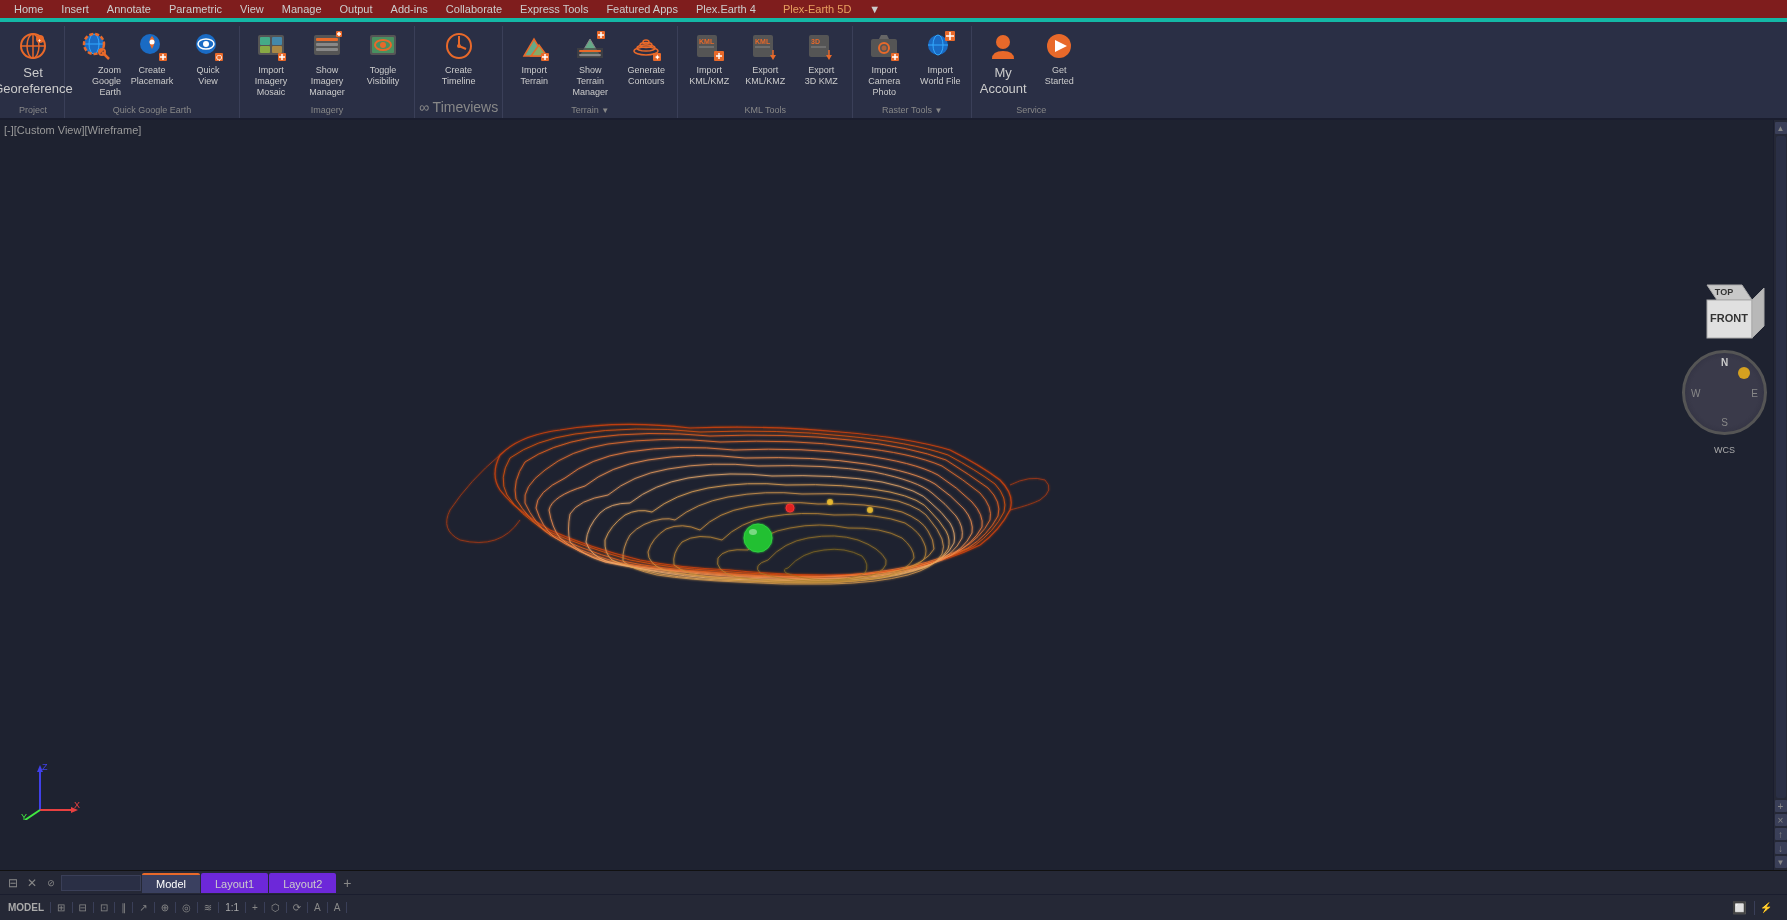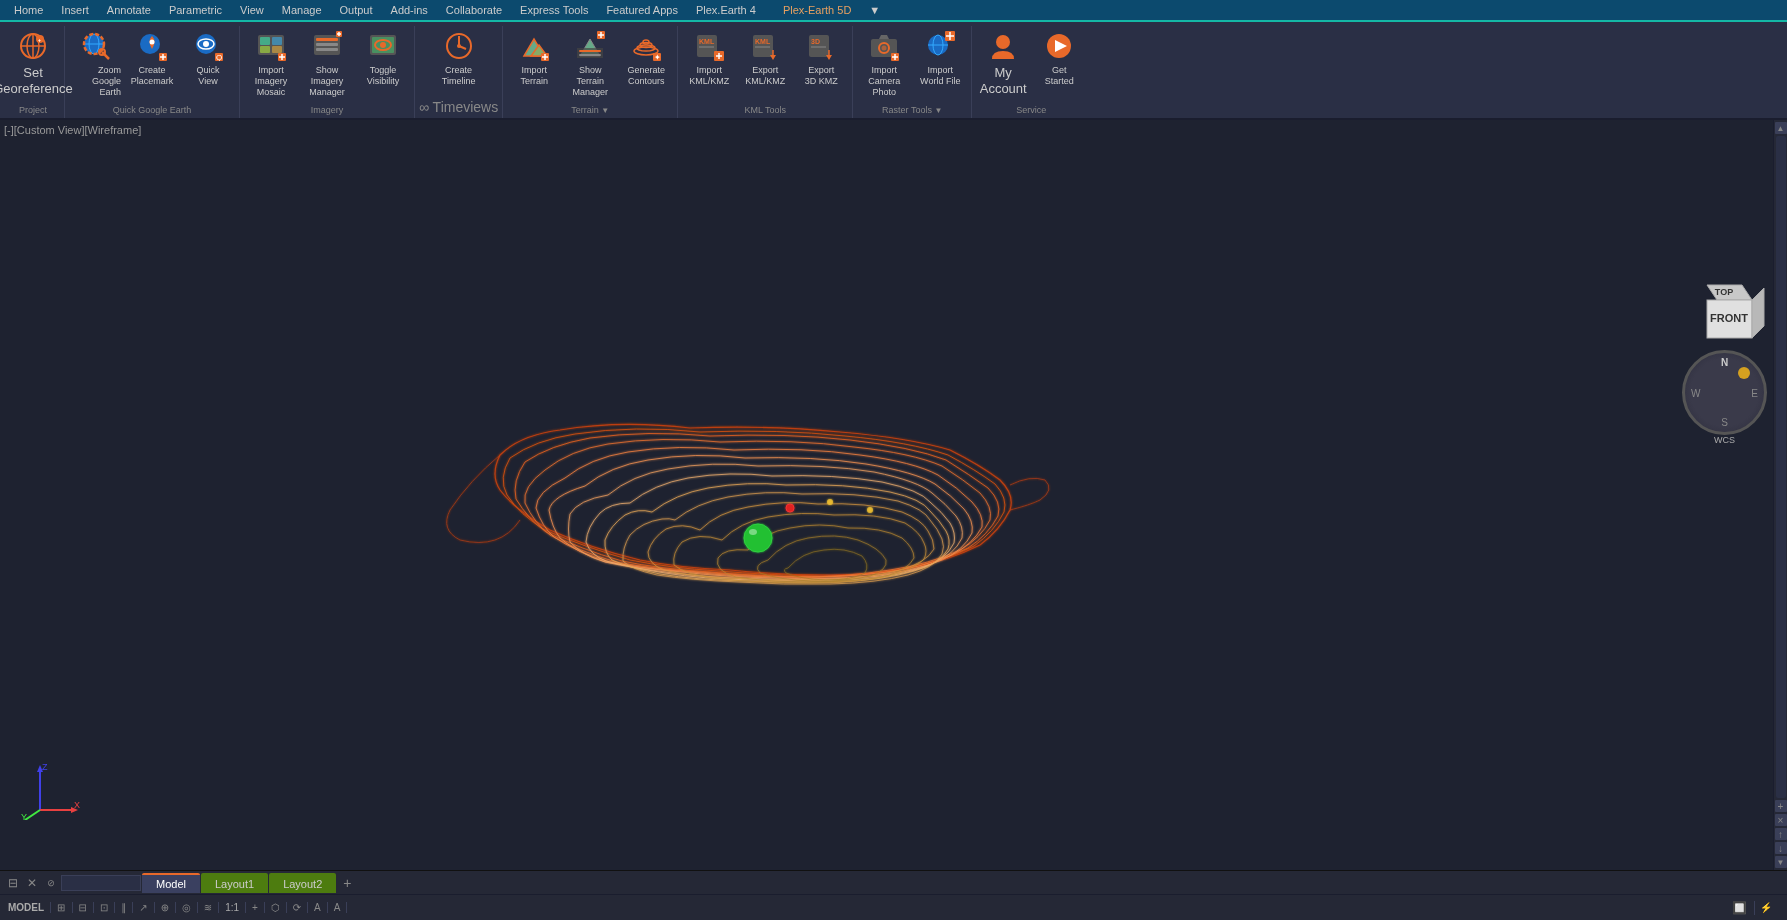--- a/index.html
+++ b/index.html
@@ -1,26 +1,26 @@
 <!DOCTYPE html>
 <html><head>
   <meta charset="utf-8">
   <style>
     * { margin: 0; padding: 0; box-sizing: border-box; }
     body { width: 1787px; height: 920px; overflow: hidden; background: #1e2230; font-family: 'Segoe UI', Arial, sans-serif; font-size: 11px; color: #ccc; }
 
     
     #menubar {
       height: 22px;
-      background: #0c4a6e;
+      background: #7f1d1d;
       display: flex;
       align-items: center;
       padding: 2px 6px;
       gap: 2px;
-      border-bottom: 2px solid #14b8a6;
+      border-bottom: 4px solid #14b8a6;
     }
     .menu-item {
       padding: 2px 8px;
       color: #ccc;
       font-size: 11px;
       cursor: pointer;
       border-radius: 2px;
     }
 
     
@@ -133,21 +133,21 @@
       background: #d4a020;
       border-radius: 50%;
       position: absolute;
       right: 14px;
       top: 14px;
     }
     .wcs-label {
       text-align: center;
       font-size: 9px;
       color: #aaa;
-      margin-top: 0;
+      margin-top: 10px;
     }
 
     
     #right-scroll {
       position: absolute;
       right: 0;
       top: 0;
       bottom: 0;
       width: 14px;
       background: #252836;
@@ -208,21 +208,21 @@
       align-items: center;
       padding: 0 4px;
       gap: 1px;
     }
     .bottom-tab {
       padding: 3px 14px;
       font-size: 11px;
       color: #ccc;
       cursor: pointer;
       border-top: 2px solid transparent;
-      background: #4d7c0f;
+      background: #6d28d9;
       border-radius: 2px 2px 0 0;
     }
     .bottom-tab.active {
       background: #3a4060;
       border-top: 2px solid #e8692a;
       color: #fff;
     }
     .bottom-tab-add {
       width: 20px;
       height: 20px;

